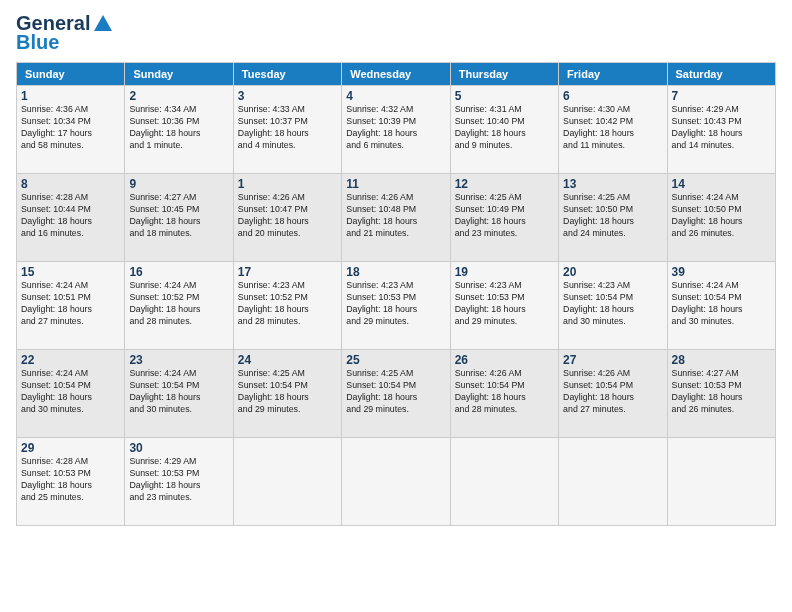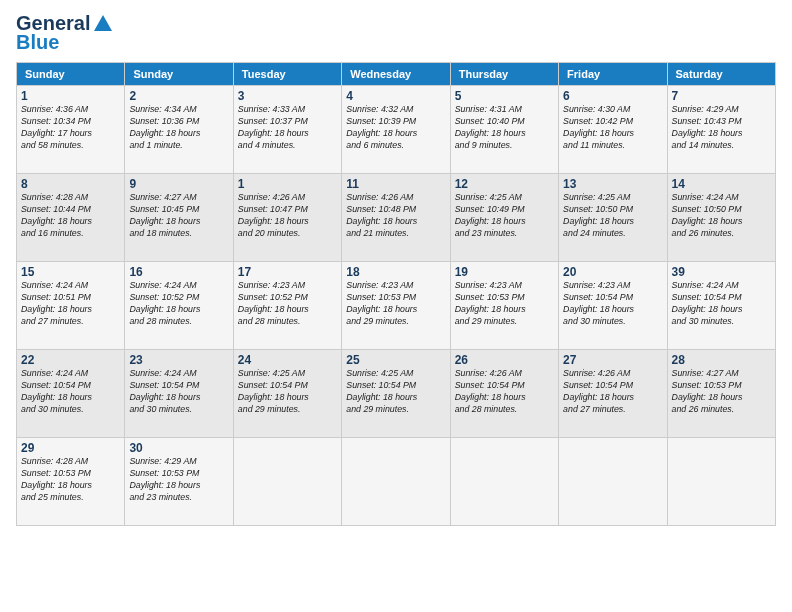--- a/index.html
+++ b/index.html
@@ -72,21 +72,20 @@
       font-size: 12px;
       font-weight: bold;
       color: #1a3a5c;
       display: block;
       margin-bottom: 1px;
     }
     .day-info {
       color: #222;
       font-size: 8.8px;
       line-height: 1.35;
-      font-style: italic;
     }
     .empty-cell {
       background: #e8e8e8;
     }
   </style>
 </head>
 <body>
 
 <div class="page">
   <div class="header">

